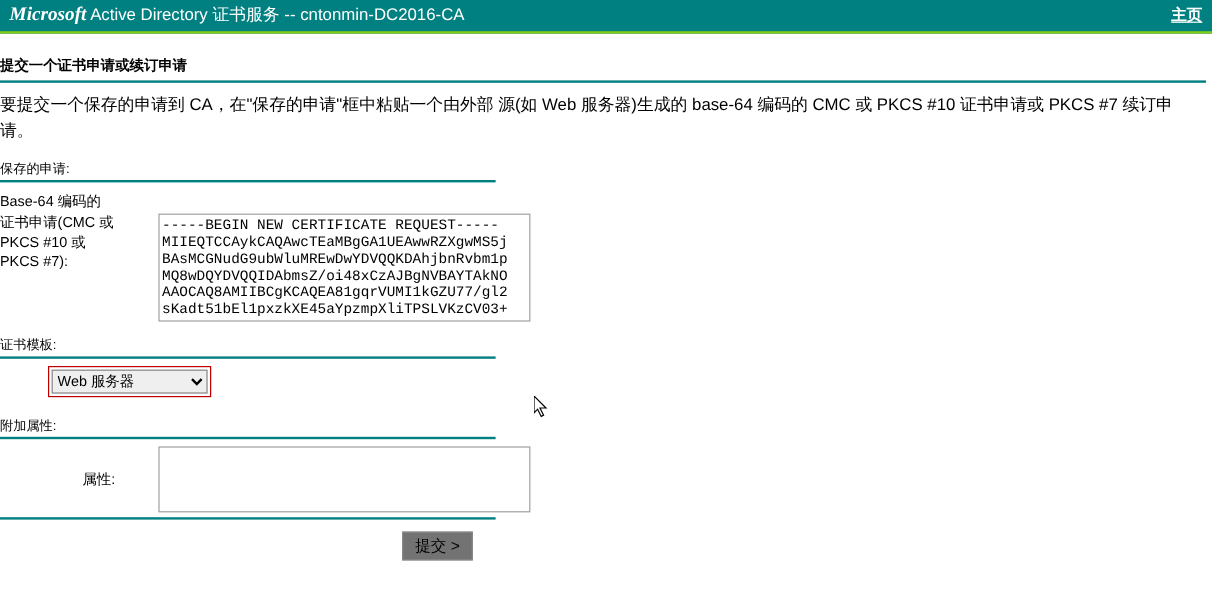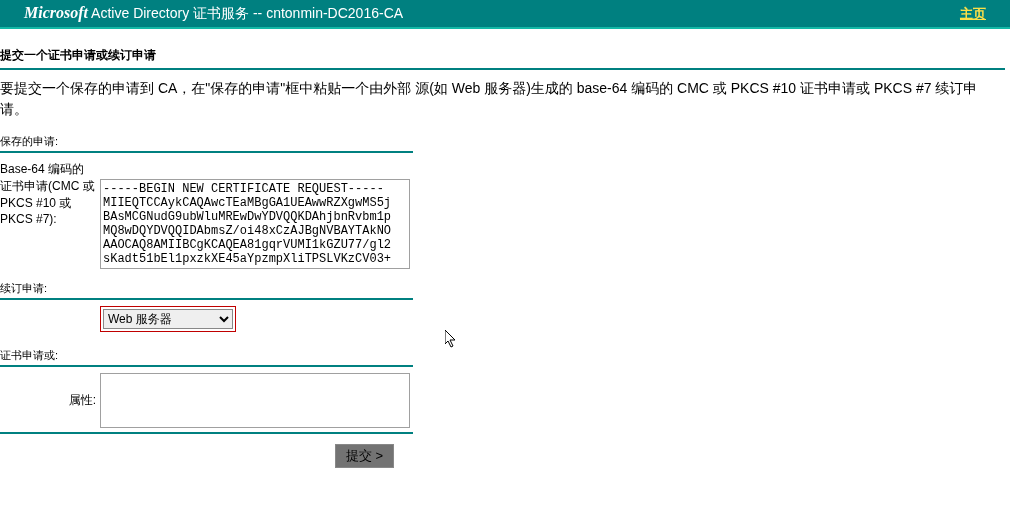--- a/index.html
+++ b/index.html
@@ -6,37 +6,37 @@
     body {
       margin: 0;
       font-family: Arial, "Microsoft YaHei", sans-serif;
       font-size: 13px;
       color: #000;
       background: #fff;
     }
     .header-bar {
       background: #008080;
       color: #fff;
-      padding: 4px 24px;
+      padding: 4px 8px;
       display: flex;
       justify-content: space-between;
       align-items: center;
-      border-bottom: 2px solid #14b8a6;
+      border-bottom: 2px solid #84cc16;
     }
     .header-left {
       font-size: 14px;
     }
     .header-left .ms-italic {
       font-style: italic;
       font-weight: bold;
       font-family: "Times New Roman", serif;
       font-size: 16px;
     }
     .header-right a {
-      color: #fde047;
+      color: #ffffff;
       text-decoration: underline;
       font-weight: bold;
       font-size: 13px;
     }
     .content {
       padding: 10px 5px 10px 0;
     }
     .page-title {
       font-weight: bold;
       font-size: 12px;
@@ -52,20 +52,21 @@
     .section-label {
       font-size: 11px;
       padding: 2px 0;
       border-bottom: 2px solid #008080;
       margin-top: 10px;
     }
     .form-row {
       display: flex;
       align-items: flex-start;
       margin-top: 6px;
+      gap: 32px;
     }
     .form-label {
       width: 100px;
       font-size: 12px;
       text-align: left;
       padding-right: 4px;
       padding-top: 2px;
       line-height: 1.4;
     }
     .form-label.right {
@@ -95,21 +96,21 @@
       font-family: "Courier New", monospace;
       font-size: 12px;
       resize: none;
       border: 1px solid #a0a0a0;
     }
     .select-wrap {
       border: 1px solid #c00000;
       padding: 2px 2px;
       display: inline-block;
       margin-top: 6px;
-      margin-left: 100px;
+      margin-left: 40px;
     }
     select.template {
       width: 130px;
       font-size: 12px;
       height: 20px;
       border: 1px solid #888;
       background: #efefef;
     }
     .submit-row {
       margin-top: 10px;
@@ -155,28 +156,28 @@
   <div class="form-row">
     <div class="form-label">Base-64 编码的证书申请(CMC 或 PKCS #10 或 PKCS #7):</div>
     <textarea class="request-area" style="">-----BEGIN NEW CERTIFICATE REQUEST-----
 MIIEQTCCAykCAQAwcTEaMBgGA1UEAwwRZXgwMS5j
 BAsMCGNudG9ubWluMREwDwYDVQQKDAhjbnRvbm1p
 MQ8wDQYDVQQIDAbmsZ/oi48xCzAJBgNVBAYTAkNO
 AAOCAQ8AMIIBCgKCAQEA81gqrVUMI1kGZU77/gl2
 sKadt51bEl1pxzkXE45aYpzmpXliTPSLVKzCV03+</textarea>
   </div>
 
-  <div class="section-label" style="width:413px">续订申请:</div>
+  <div class="section-label" style="width:413px">证书模板:</div>
   <div class="select-wrap">
     <select class="template">
       <option>Web 服务器</option>
     </select>
   </div>
 
-  <div class="section-label" style="width:413px;margin-top:14px">证书申请或:</div>
+  <div class="section-label" style="width:413px;margin-top:14px">附加属性:</div>
   <div class="form-row">
     <div class="form-label right">属性:</div>
     <textarea class="attr-area" style=""></textarea>
   </div>
   <div class="divider"></div>
 
   <div class="submit-row">
     <button class="submit-btn">提交 &gt;</button>
   </div>
 </div>

